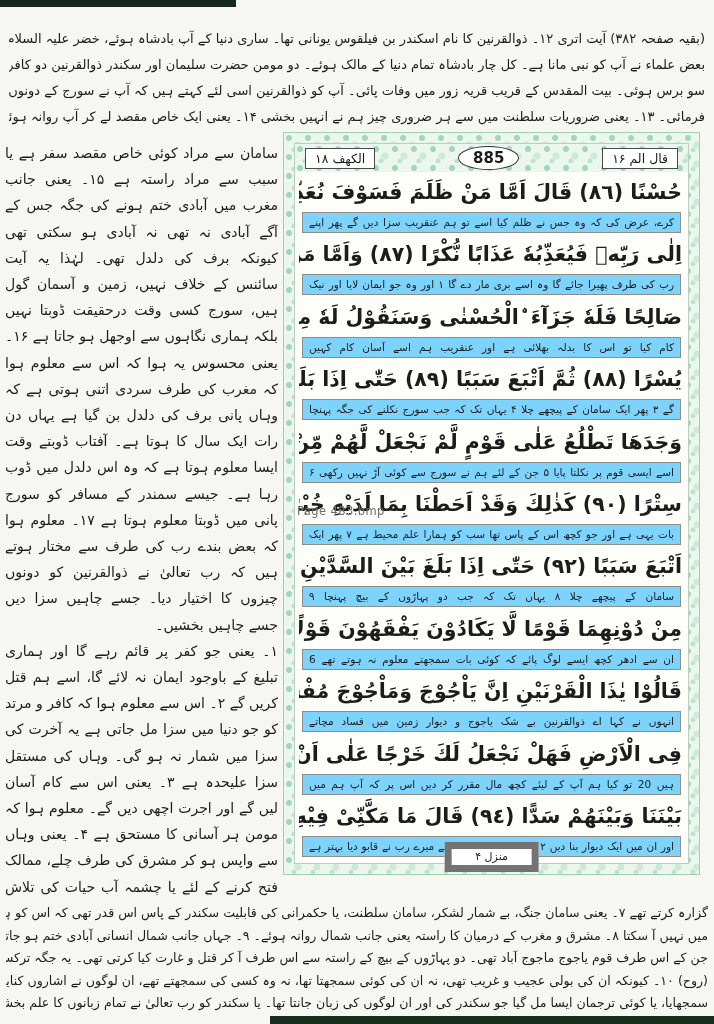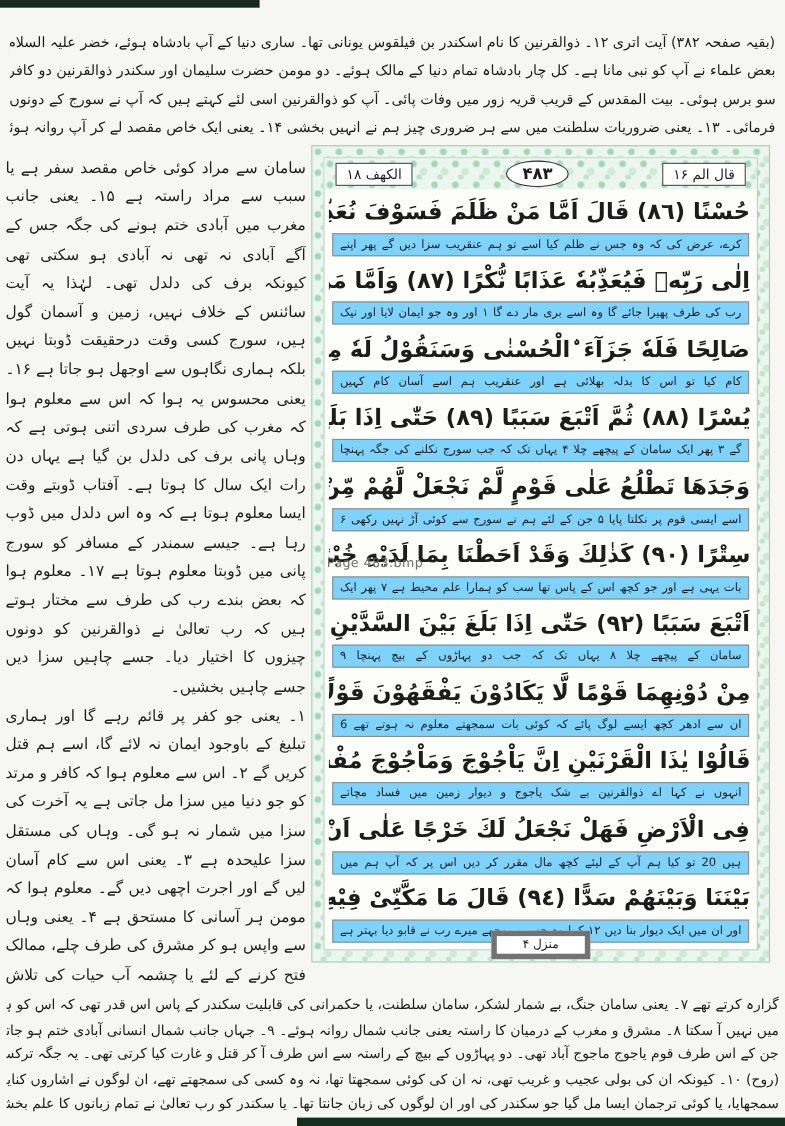--- a/index.html
+++ b/index.html
@@ -67,21 +67,21 @@
     font-size:20.5px;font-weight:bold;line-height:37px;height:37px;overflow:hidden;
     text-align:justify;text-align-last:justify;white-space:nowrap;padding:0 2px;
   }
   .urdu-line{
     font-size:10.5px;line-height:19px;height:19px;overflow:hidden;
     border:1px solid #8e8e86;background:#7dd3fc;margin:1px 3px 0;
     padding:0 6px;text-align:justify;text-align-last:justify;white-space:nowrap;
   }
   .manzil-box{
     position:absolute;bottom:-9px;left:50%;transform:translateX(-50%);
-    background:#fff;border:5px solid #737373;font-size:11px;
+    background:#fff;border:7px solid #737373;font-size:11px;
     padding:0 24px;line-height:16px;white-space:nowrap;z-index:3;
   }
 
   
   .watermark{
     position:absolute;left:297px;top:504px;z-index:4;
     direction:ltr;font-size:11.5px;color:#6e6e6e;letter-spacing:.4px;
   }
 
   
@@ -109,21 +109,21 @@
     <p>سامان سے مراد کوئی خاص مقصد سفر ہے یا سبب سے مراد راستہ ہے ۱۵۔ یعنی جانب مغرب میں آبادی ختم ہونے کی جگہ جس کے آگے آبادی نہ تھی نہ آبادی ہو سکتی تھی کیونکہ برف کی دلدل تھی۔ لہٰذا یہ آیت سائنس کے خلاف نہیں، زمین و آسمان گول ہیں، سورج کسی وقت درحقیقت ڈوبتا نہیں بلکہ ہماری نگاہوں سے اوجھل ہو جاتا ہے ۱۶۔ یعنی محسوس یہ ہوا کہ اس سے معلوم ہوا کہ مغرب کی طرف سردی اتنی ہوتی ہے کہ وہاں پانی برف کی دلدل بن گیا ہے یہاں دن رات ایک سال کا ہوتا ہے۔ آفتاب ڈوبتے وقت ایسا معلوم ہوتا ہے کہ وہ اس دلدل میں ڈوب رہا ہے۔ جیسے سمندر کے مسافر کو سورج پانی میں ڈوبتا معلوم ہوتا ہے ۱۷۔ معلوم ہوا کہ بعض بندے رب کی طرف سے مختار ہوتے ہیں کہ رب تعالیٰ نے ذوالقرنین کو دونوں چیزوں کا اختیار دیا۔ جسے چاہیں سزا دیں جسے چاہیں بخشیں۔</p>
     <p>۱۔ یعنی جو کفر پر قائم رہے گا اور ہماری تبلیغ کے باوجود ایمان نہ لائے گا، اسے ہم قتل کریں گے ۲۔ اس سے معلوم ہوا کہ کافر و مرتد کو جو دنیا میں سزا مل جاتی ہے یہ آخرت کی سزا میں شمار نہ ہو گی۔ وہاں کی مستقل سزا علیحدہ ہے ۳۔ یعنی اس سے کام آسان لیں گے اور اجرت اچھی دیں گے۔ معلوم ہوا کہ مومن ہر آسانی کا مستحق ہے ۴۔ یعنی وہاں سے واپس ہو کر مشرق کی طرف چلے، ممالک فتح کرنے کے لئے یا چشمہ آب حیات کی تلاش میں، بلکہ روایات میں ہے کہ آپ کو چشمہ آب حیات میسر نہ ہوا خضر علیہ السلام کو میسر ہوا۔ بعض نے کہا کہ سکندر بھی اگرچہ وہاں پہنچ گئے مگر مصلحتاً نہ پیا۔ (از خزائن) ۵۔ یعنی مشرق کی جانب وہ جگہ جہاں انسانی آبادی ختم تھی، ورنہ زمین گول ہے، ہر جگہ آفتاب کا مشرق ہے</p>
 
   </div>
 
   <div class="quran-panel pattern">
     <div class="panel-inner">
 
       <div class="panel-header pattern">
         <span class="label-box">قال الم ۱۶</span>
-        <span class="page-oval">۴۸۳</span>
+        <span class="page-oval">885</span>
         <span class="label-box">الکهف ۱۸</span>
       </div>
 
       <div class="verses">
         <div class="verse-row">
           <div class="arabic-line">حُسْنًا (٨٦) قَالَ اَمَّا مَنْ ظَلَمَ فَسَوْفَ نُعَذِّبُهٗ ثُمَّ يُرَدُّ</div>
           <div class="urdu-line">کرے، عرض کی کہ وہ جس نے ظلم کیا اسے تو ہم عنقریب سزا دیں گے پھر اپنے</div>
         </div>
         <div class="verse-row">
           <div class="arabic-line">اِلٰى رَبِّهٖ فَيُعَذِّبُهٗ عَذَابًا نُّكْرًا (٨٧) وَاَمَّا مَنْ اٰمَنَ وَعَمِلَ</div>

